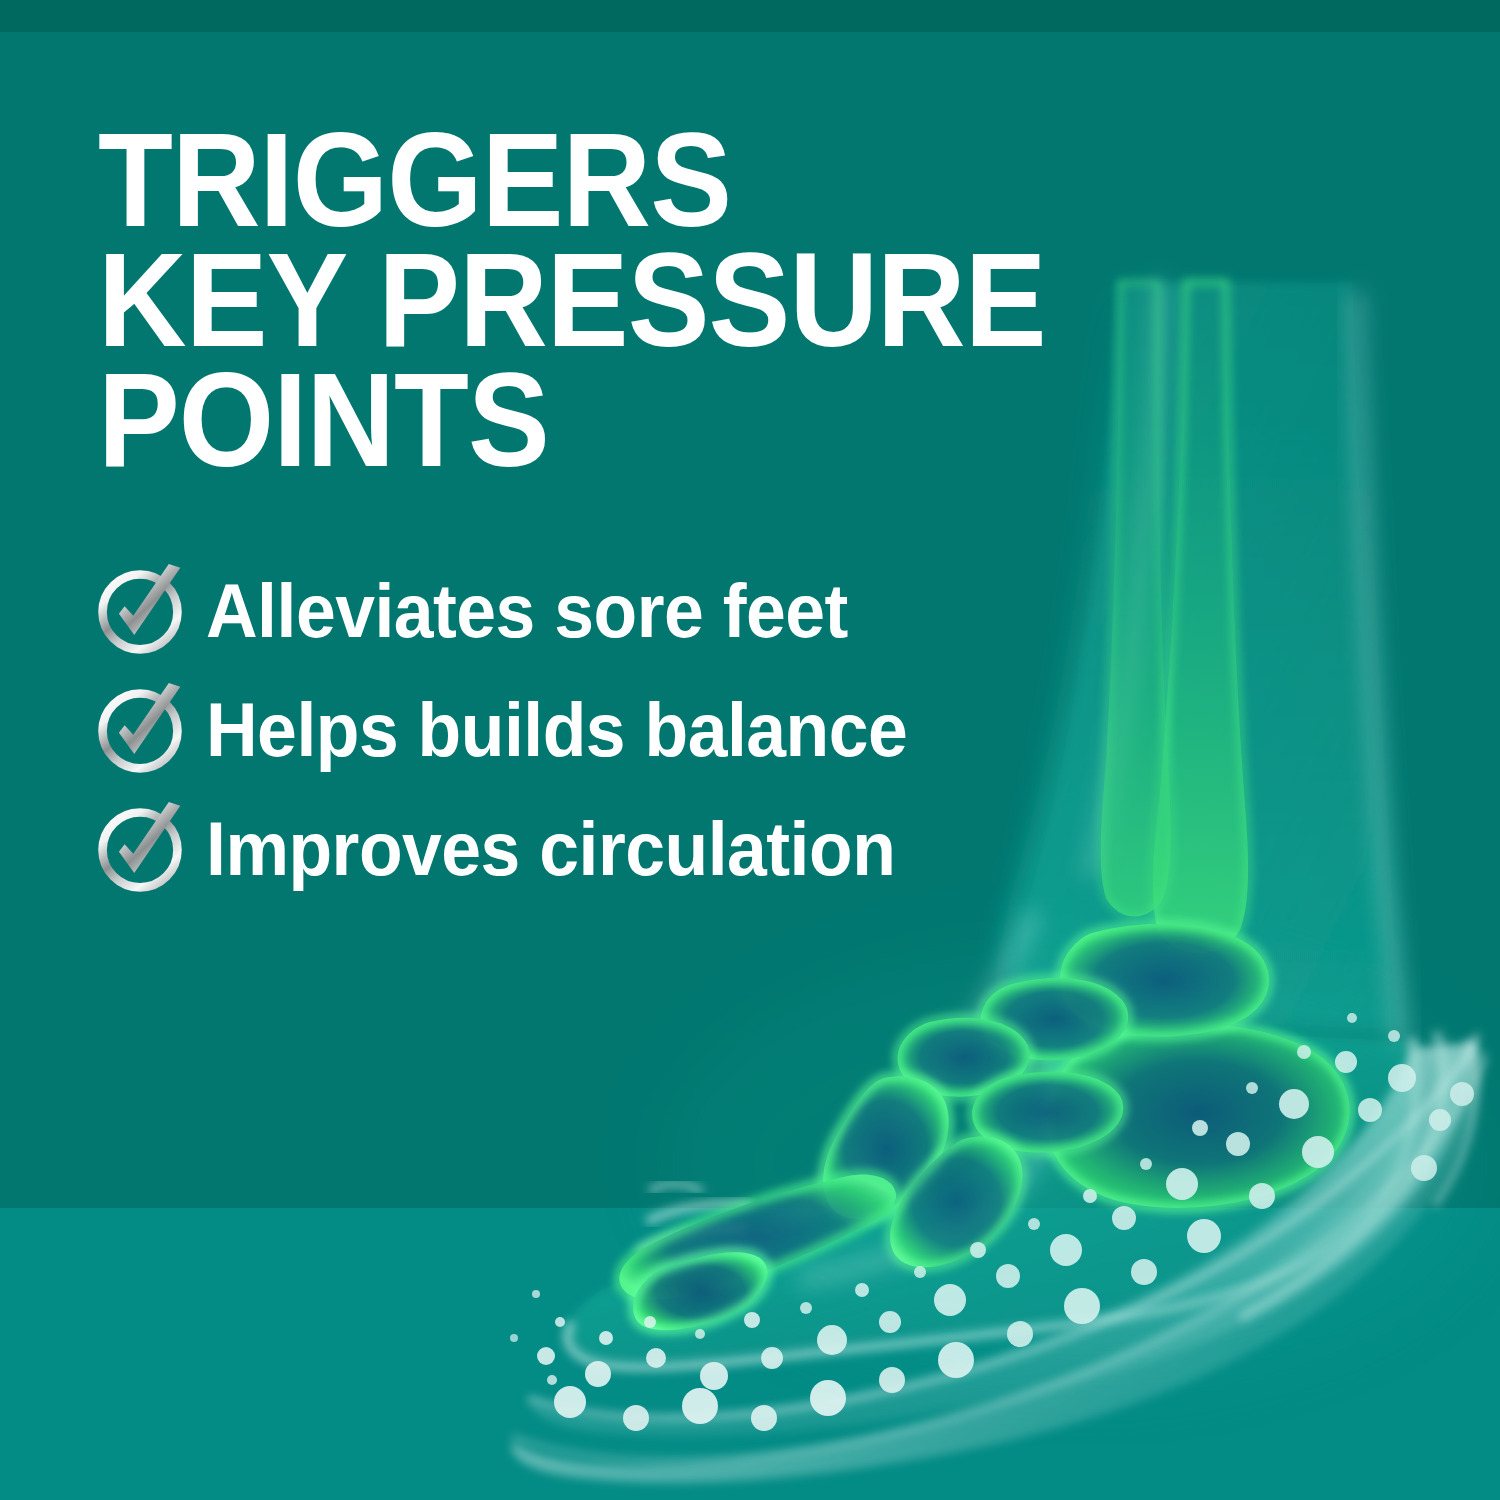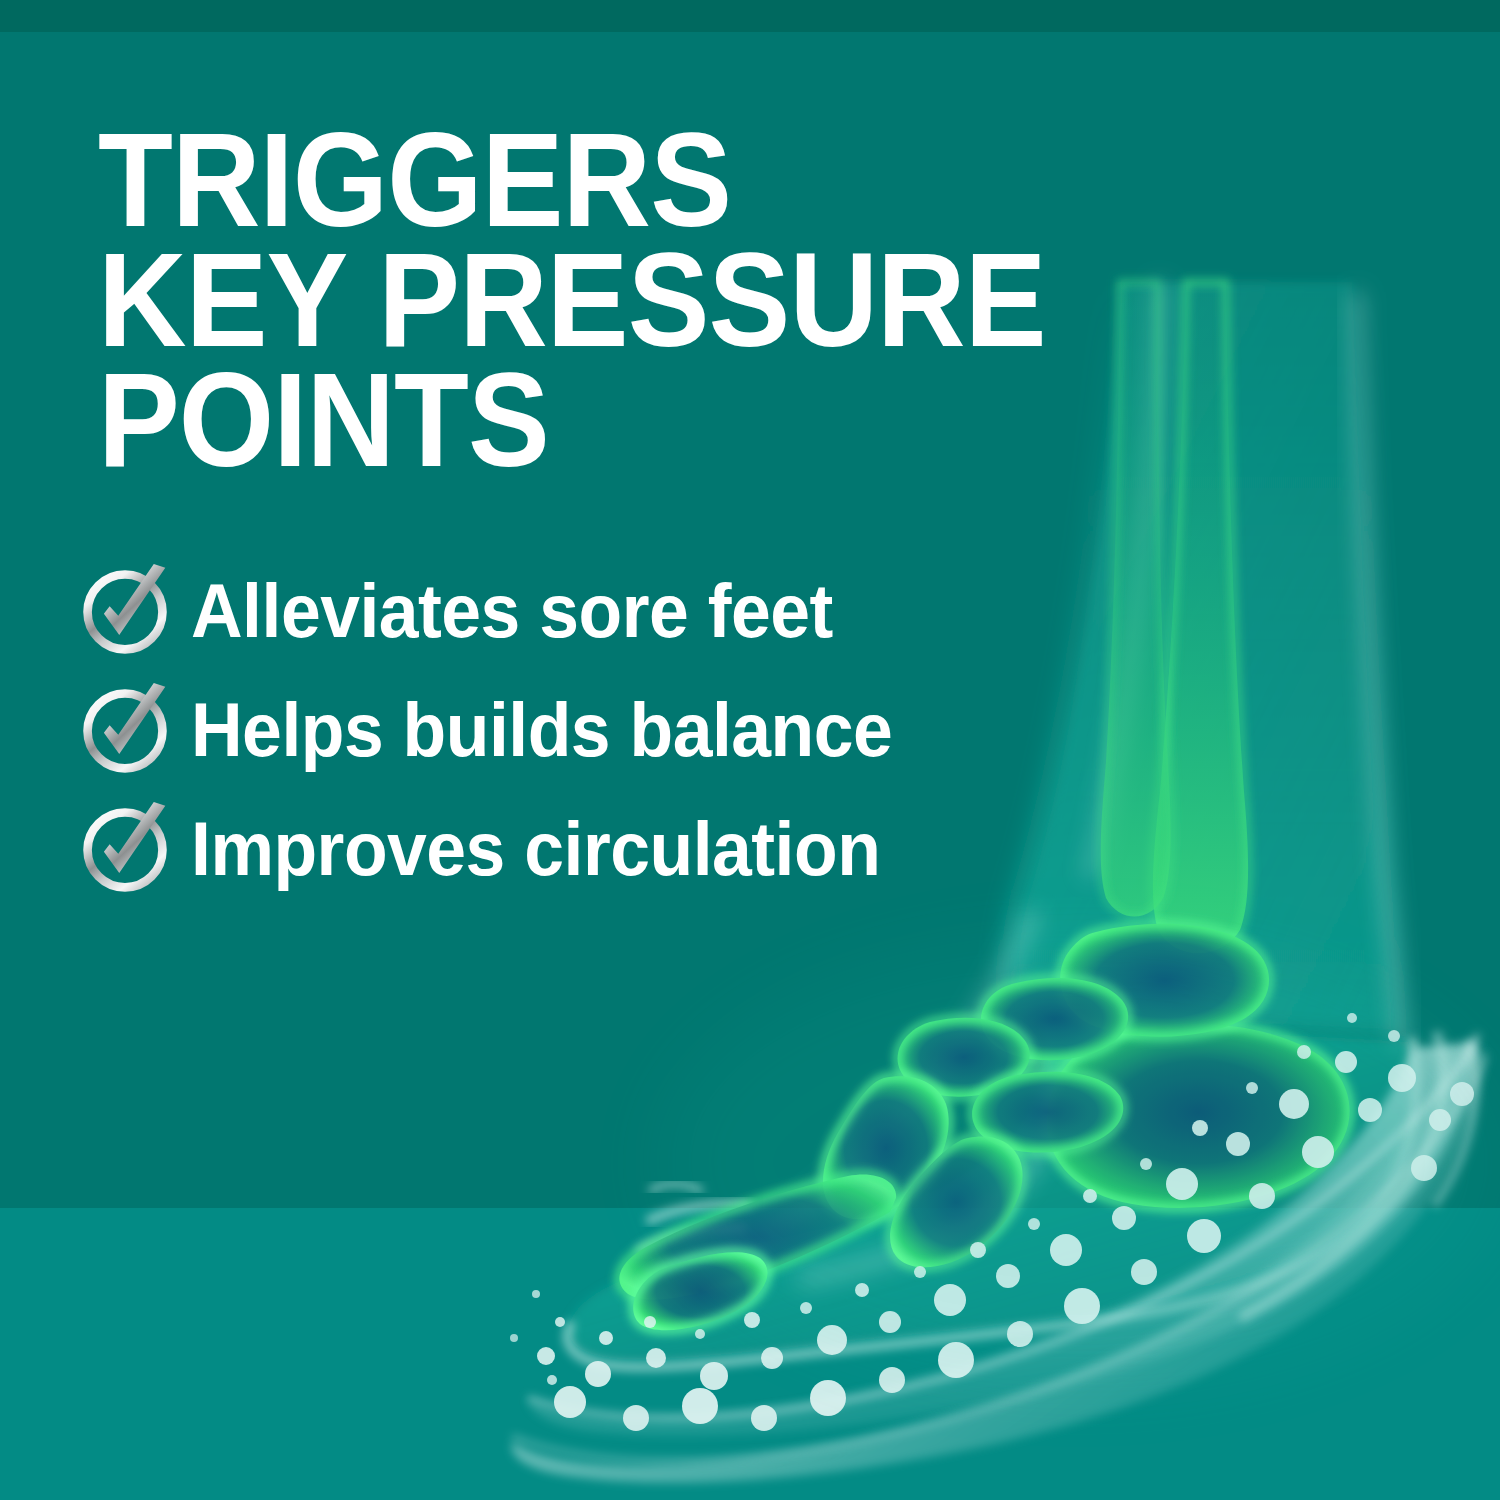--- a/index.html
+++ b/index.html
@@ -58,21 +58,21 @@
     font-weight: 700;
     letter-spacing: -1px;
     transform: scaleX(0.915);
     transform-origin: left center;
     white-space: nowrap;
   }
 
   
   .bullets {
     position: absolute;
-    left: 77px;
+    left: 92px;
     top: 518px;
     width: 960px;
   }
   .bullet-row {
     position: relative;
     height: 119px;
     display: flex;
     align-items: center;
   }
   .check-icon {

